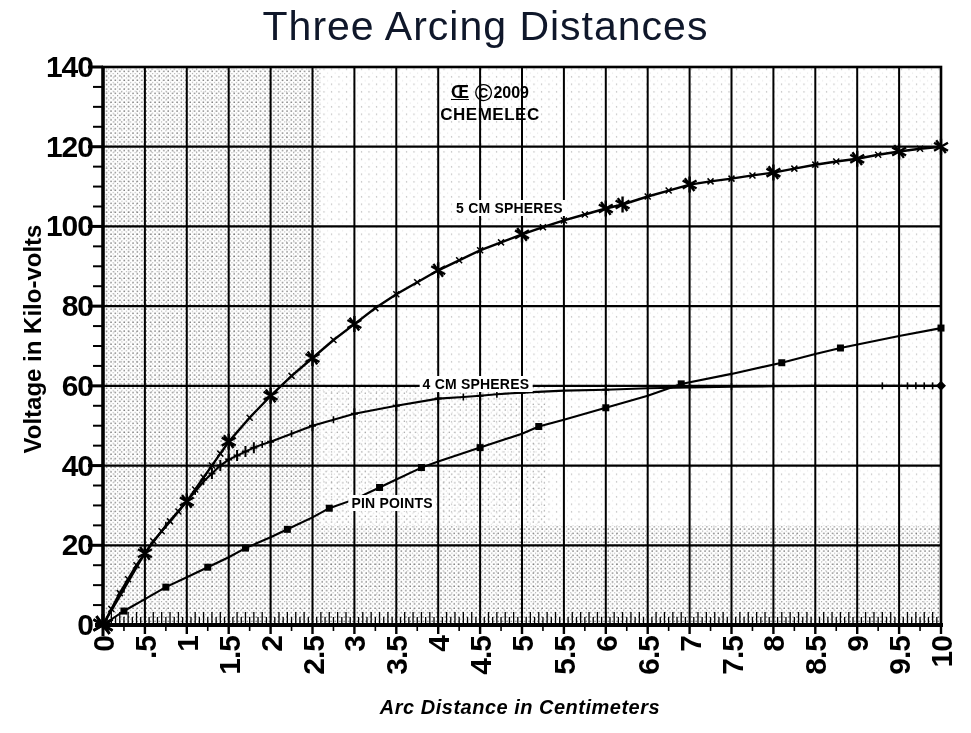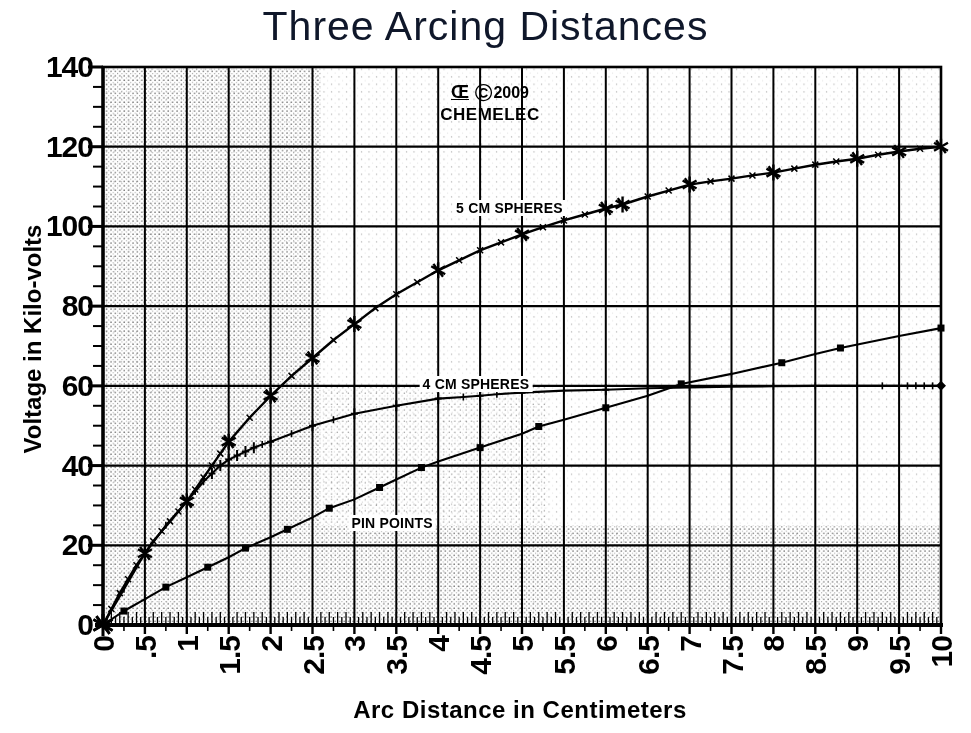--- a/index.html
+++ b/index.html
@@ -3,21 +3,21 @@
 <meta charset="utf-8">
 <style>
   html,body{margin:0;padding:0;background:#fff;}
   #stage{position:relative;width:971px;height:733px;background:#ffffff;overflow:hidden;
          font-family:"Liberation Sans", sans-serif;color:#000;}
   #chart-title{position:absolute;left:0;top:3px;width:971px;text-align:center;
     font-size:41px;font-weight:400;letter-spacing:1px;color:#0f172a;}
   #y-axis-title{position:absolute;left:-97px;top:325px;width:260px;text-align:center;
     font-size:24px;font-weight:700;transform:rotate(-90deg);}
   #x-axis-title{position:absolute;left:290px;top:696px;width:460px;text-align:center;
-    font-size:24px;font-weight:700;letter-spacing:.5px;}
+    font-size:20px;font-weight:700;letter-spacing:.5px;font-style:italic;}
   #copyright{position:absolute;left:400px;top:80px;width:180px;text-align:center;line-height:1.1;}
   #copyright .line1{font-size:17px;font-weight:700;}
   #copyright .oe{text-decoration:underline;font-size:18px;}
   #copyright .csym{font-size:24px;vertical-align:-3px;padding:0 1px;}
   #copyright .year{font-size:16px;}
   #copyright .line2{font-size:17px;font-weight:700;letter-spacing:.5px;}
   .series-label{position:absolute;transform:translate(-50%,-50%);background:#fff;
     font-size:14px;font-weight:700;white-space:nowrap;padding:0 3px;letter-spacing:.2px;}
   svg text{font-family:"Liberation Sans", sans-serif;}
 </style>
@@ -499,14 +499,14 @@
         <text transform="translate(784.4000000000001,636) rotate(-90)" text-anchor="end" font-size="30" font-weight="700" fill="#000000" letter-spacing="-1">8</text>
         <text transform="translate(826.3,636) rotate(-90)" text-anchor="end" font-size="30" font-weight="700" fill="#000000" letter-spacing="-1">8.5</text>
         <text transform="translate(868.2,636) rotate(-90)" text-anchor="end" font-size="30" font-weight="700" fill="#000000" letter-spacing="-1">9</text>
         <text transform="translate(910.0999999999999,636) rotate(-90)" text-anchor="end" font-size="30" font-weight="700" fill="#000000" letter-spacing="-1">9.5</text>
         <text transform="translate(952,636) rotate(-90)" text-anchor="end" font-size="30" font-weight="700" fill="#000000" letter-spacing="-1">10</text>
       </g>
   </svg>
 
   <div class="series-label" id="series-label-0" style="left: 509.43px; top: 208.493px;">5 CM SPHERES</div>
   <div class="series-label" id="series-label-1" style="left: 475.91px; top: 383.864px;">4 CM SPHERES</div>
-  <div class="series-label" id="series-label-2" style="left: 392.11px; top: 503.436px; margin-top: 20px;">PIN POINTS</div>
+  <div class="series-label" id="series-label-2" style="left: 392.11px; top: 503.436px;">PIN POINTS</div>
 </div>
 
 </body></html>

